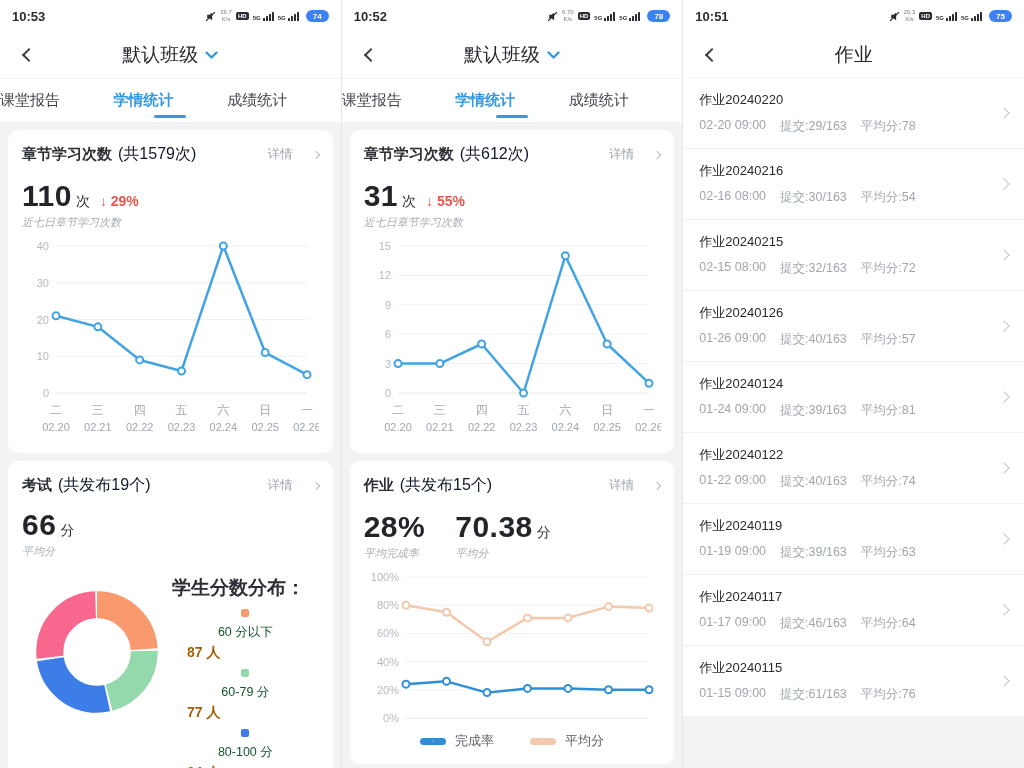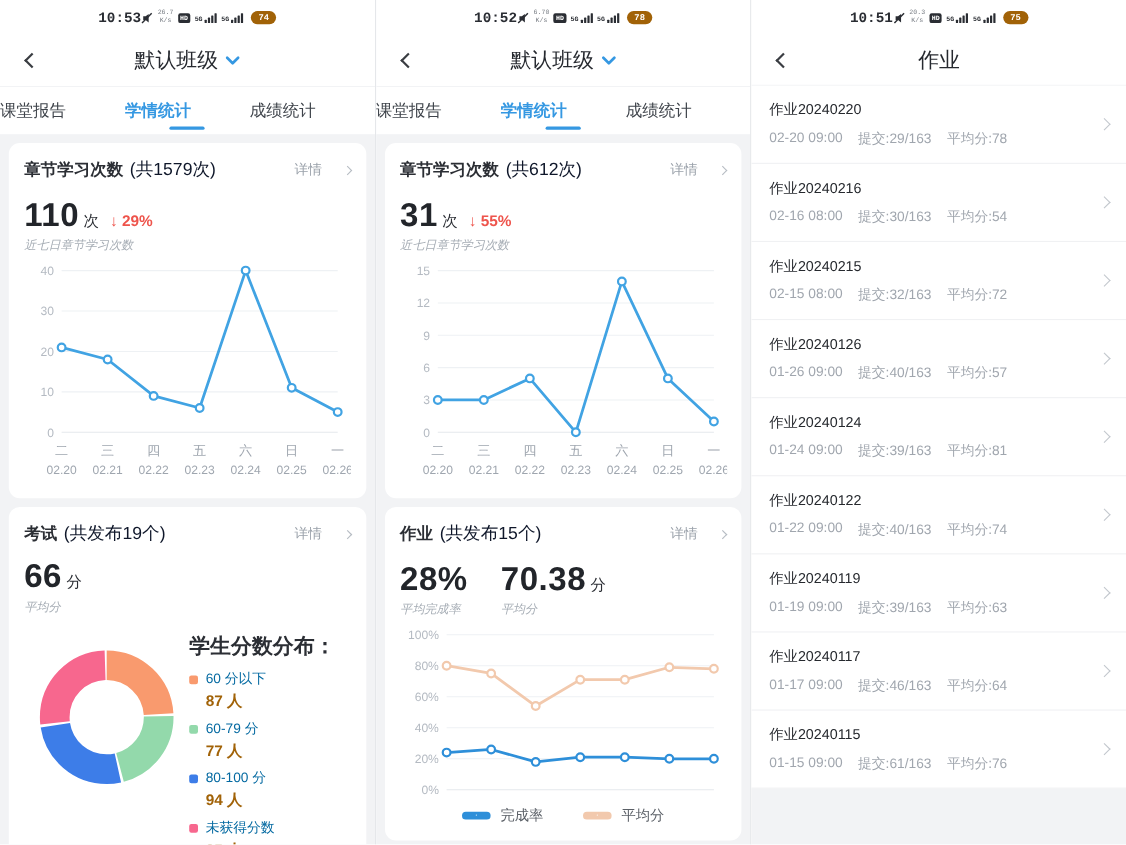--- a/index.html
+++ b/index.html
@@ -2,32 +2,32 @@
 <html><head>
 <meta charset="utf-8">
 <style>
   * { margin:0; padding:0; box-sizing:border-box; }
   body { font-family:"Liberation Sans","DejaVu Sans",sans-serif; background:#fff; }
   .stage { width:1024px; height:768px; display:flex; overflow:hidden; background:#fff; }
   .panel { flex:1; height:768px; display:flex; flex-direction:column; background:#fff; overflow:hidden; position:relative; }
   .panel + .panel { border-left:1px solid #e3e5e8; }
 
   
-  .status-bar { height:28px; flex:0 0 28px; display:flex; justify-content:center; align-items:center; padding:16px 12px; background:#fff;font-family:Liberation Mono, monospace; }
+  .status-bar { height:28px; flex:0 0 28px; display:flex; justify-content:space-between; align-items:center; padding:16px 12px; background:#fff; }
   .status-time { font-size:13px; font-weight:700; color:#2a2d33; }
   .status-right { display:flex; align-items:center; gap:4px; }
   .net { display:flex; flex-direction:column; font-size:6px; color:#787d84; line-height:1.15; text-align:center; }
   .hd-badge { background:#2a2d33; color:#fff; font-size:6px; font-weight:700; border-radius:2px; padding:1px 2px; }
   .signal { display:flex; align-items:flex-end; gap:1px; }
   .signal .g5 { font-size:6px; font-weight:700; color:#2a2d33; margin-right:1px; }
   .bars { display:flex; align-items:flex-end; gap:1px; }
   .bars i { display:block; width:2px; background:#2a2d33; border-radius:0.5px; }
   .bars i:nth-child(1){height:3px} .bars i:nth-child(2){height:5px}
   .bars i:nth-child(3){height:7px} .bars i:nth-child(4){height:9px}
-  .battery { width:23px; height:12px; border-radius:6px; background:#a16207; color:#fff; font-size:8px; font-weight:700; display:flex; align-items:center; justify-content:center; margin-left:3px; }
+  .battery { width:23px; height:12px; border-radius:6px; background:#3b82f6; color:#fff; font-size:8px; font-weight:700; display:flex; align-items:center; justify-content:center; margin-left:3px; }
 
   
   .navbar { height:46px; flex:0 0 46px; display:flex; align-items:center; justify-content:center; position:relative; background:#fff; }
   .back-btn { position:absolute; left:18px; top:50%; transform:translateY(-50%); width:22px; height:22px; display:flex; align-items:center; justify-content:center; cursor:pointer; }
   .back-chев, .back-chev { width:10px; height:10px; border-left:2.2px solid #3a3d42; border-bottom:2.2px solid #3a3d42; transform:rotate(45deg); }
   .nav-title { font-size:19px; font-weight:500; color:#26292f; display:flex; align-items:center; gap:7px; }
 
   
   .tabs { height:44px; flex:0 0 44px; display:flex; background:#fff; border-top:1px solid #f1f2f4; }
   .tab { flex:1; display:flex; align-items:center; font-size:15px; color:#3f444b; position:relative; cursor:pointer; }
@@ -53,21 +53,21 @@
 
   .metrics { display:flex; gap:30px; margin-top:14px; }
   .metric .big-row { margin-top:0; }
 
   
   .exam-body { display:flex; margin-top:2px; }
   .donut-wrap { width:150px; margin-top:16px; }
   .dist { margin-left:auto; width:148px; }
   .dist-title { font-size:19px; font-weight:700; color:#2b2e34; margin:14px 0 8px; }
   .legend-item { margin-bottom:7px; }
-  .legend-top { display:flex; align-items:center; gap:7px; font-size:12.5px; color:#0369a1; }
+  .legend-top { display:flex; align-items:center; gap:7px; font-size:12.5px; color:#14532d;flex-direction:column; }
   .swatch { width:8px; height:8px; border-radius:2px; flex:0 0 8px; }
   .legend-count { font-size:14px; font-weight:700; color:#a16207; margin:3px 0 0 15px; }
 
   
   .chart-legend { display:flex; justify-content:center; gap:36px; align-items:center; margin-top:2px; }
   .cl-item { display:flex; align-items:center; gap:9px; font-size:13px; color:#5a5f66; }
   .cl-icon { width:26px; height:7px; border-radius:4px; position:relative; }
   .cl-icon .dot { position:absolute; left:50%; top:50%; transform:translate(-50%,-50%); width:5px; height:5px; background:#fff; border:2.5px solid #999; border-radius:50%; }
 
   

